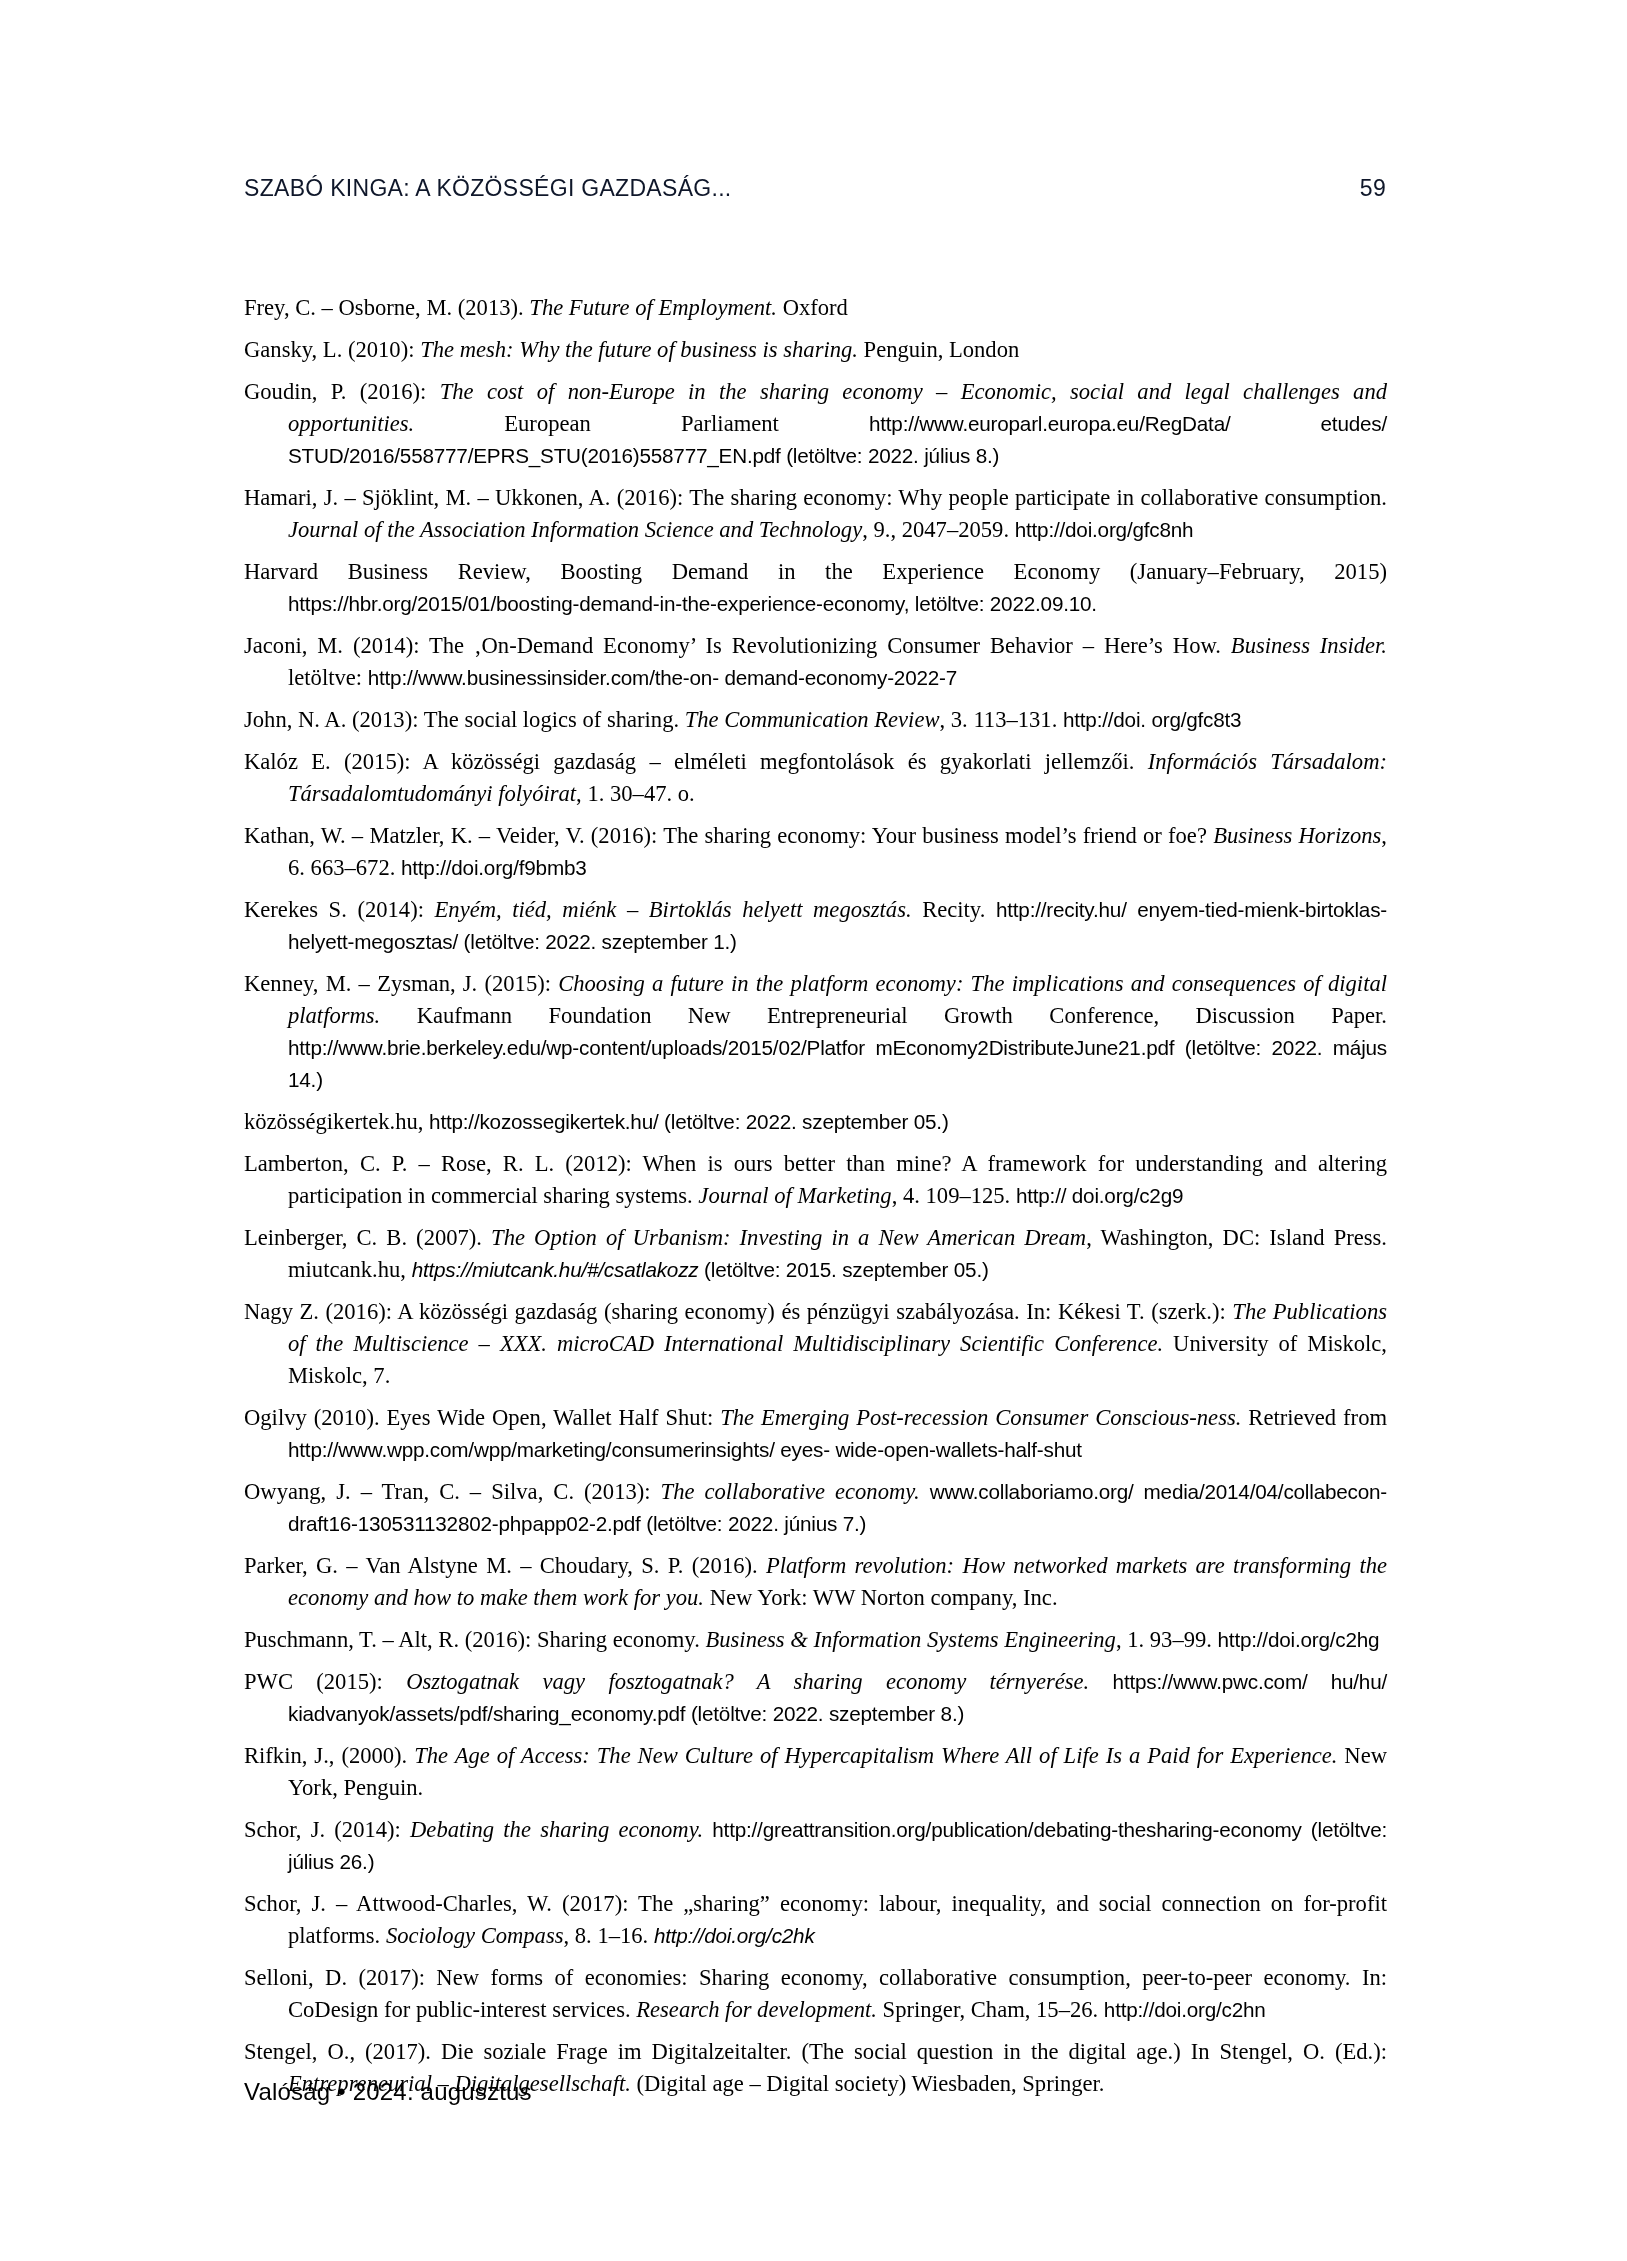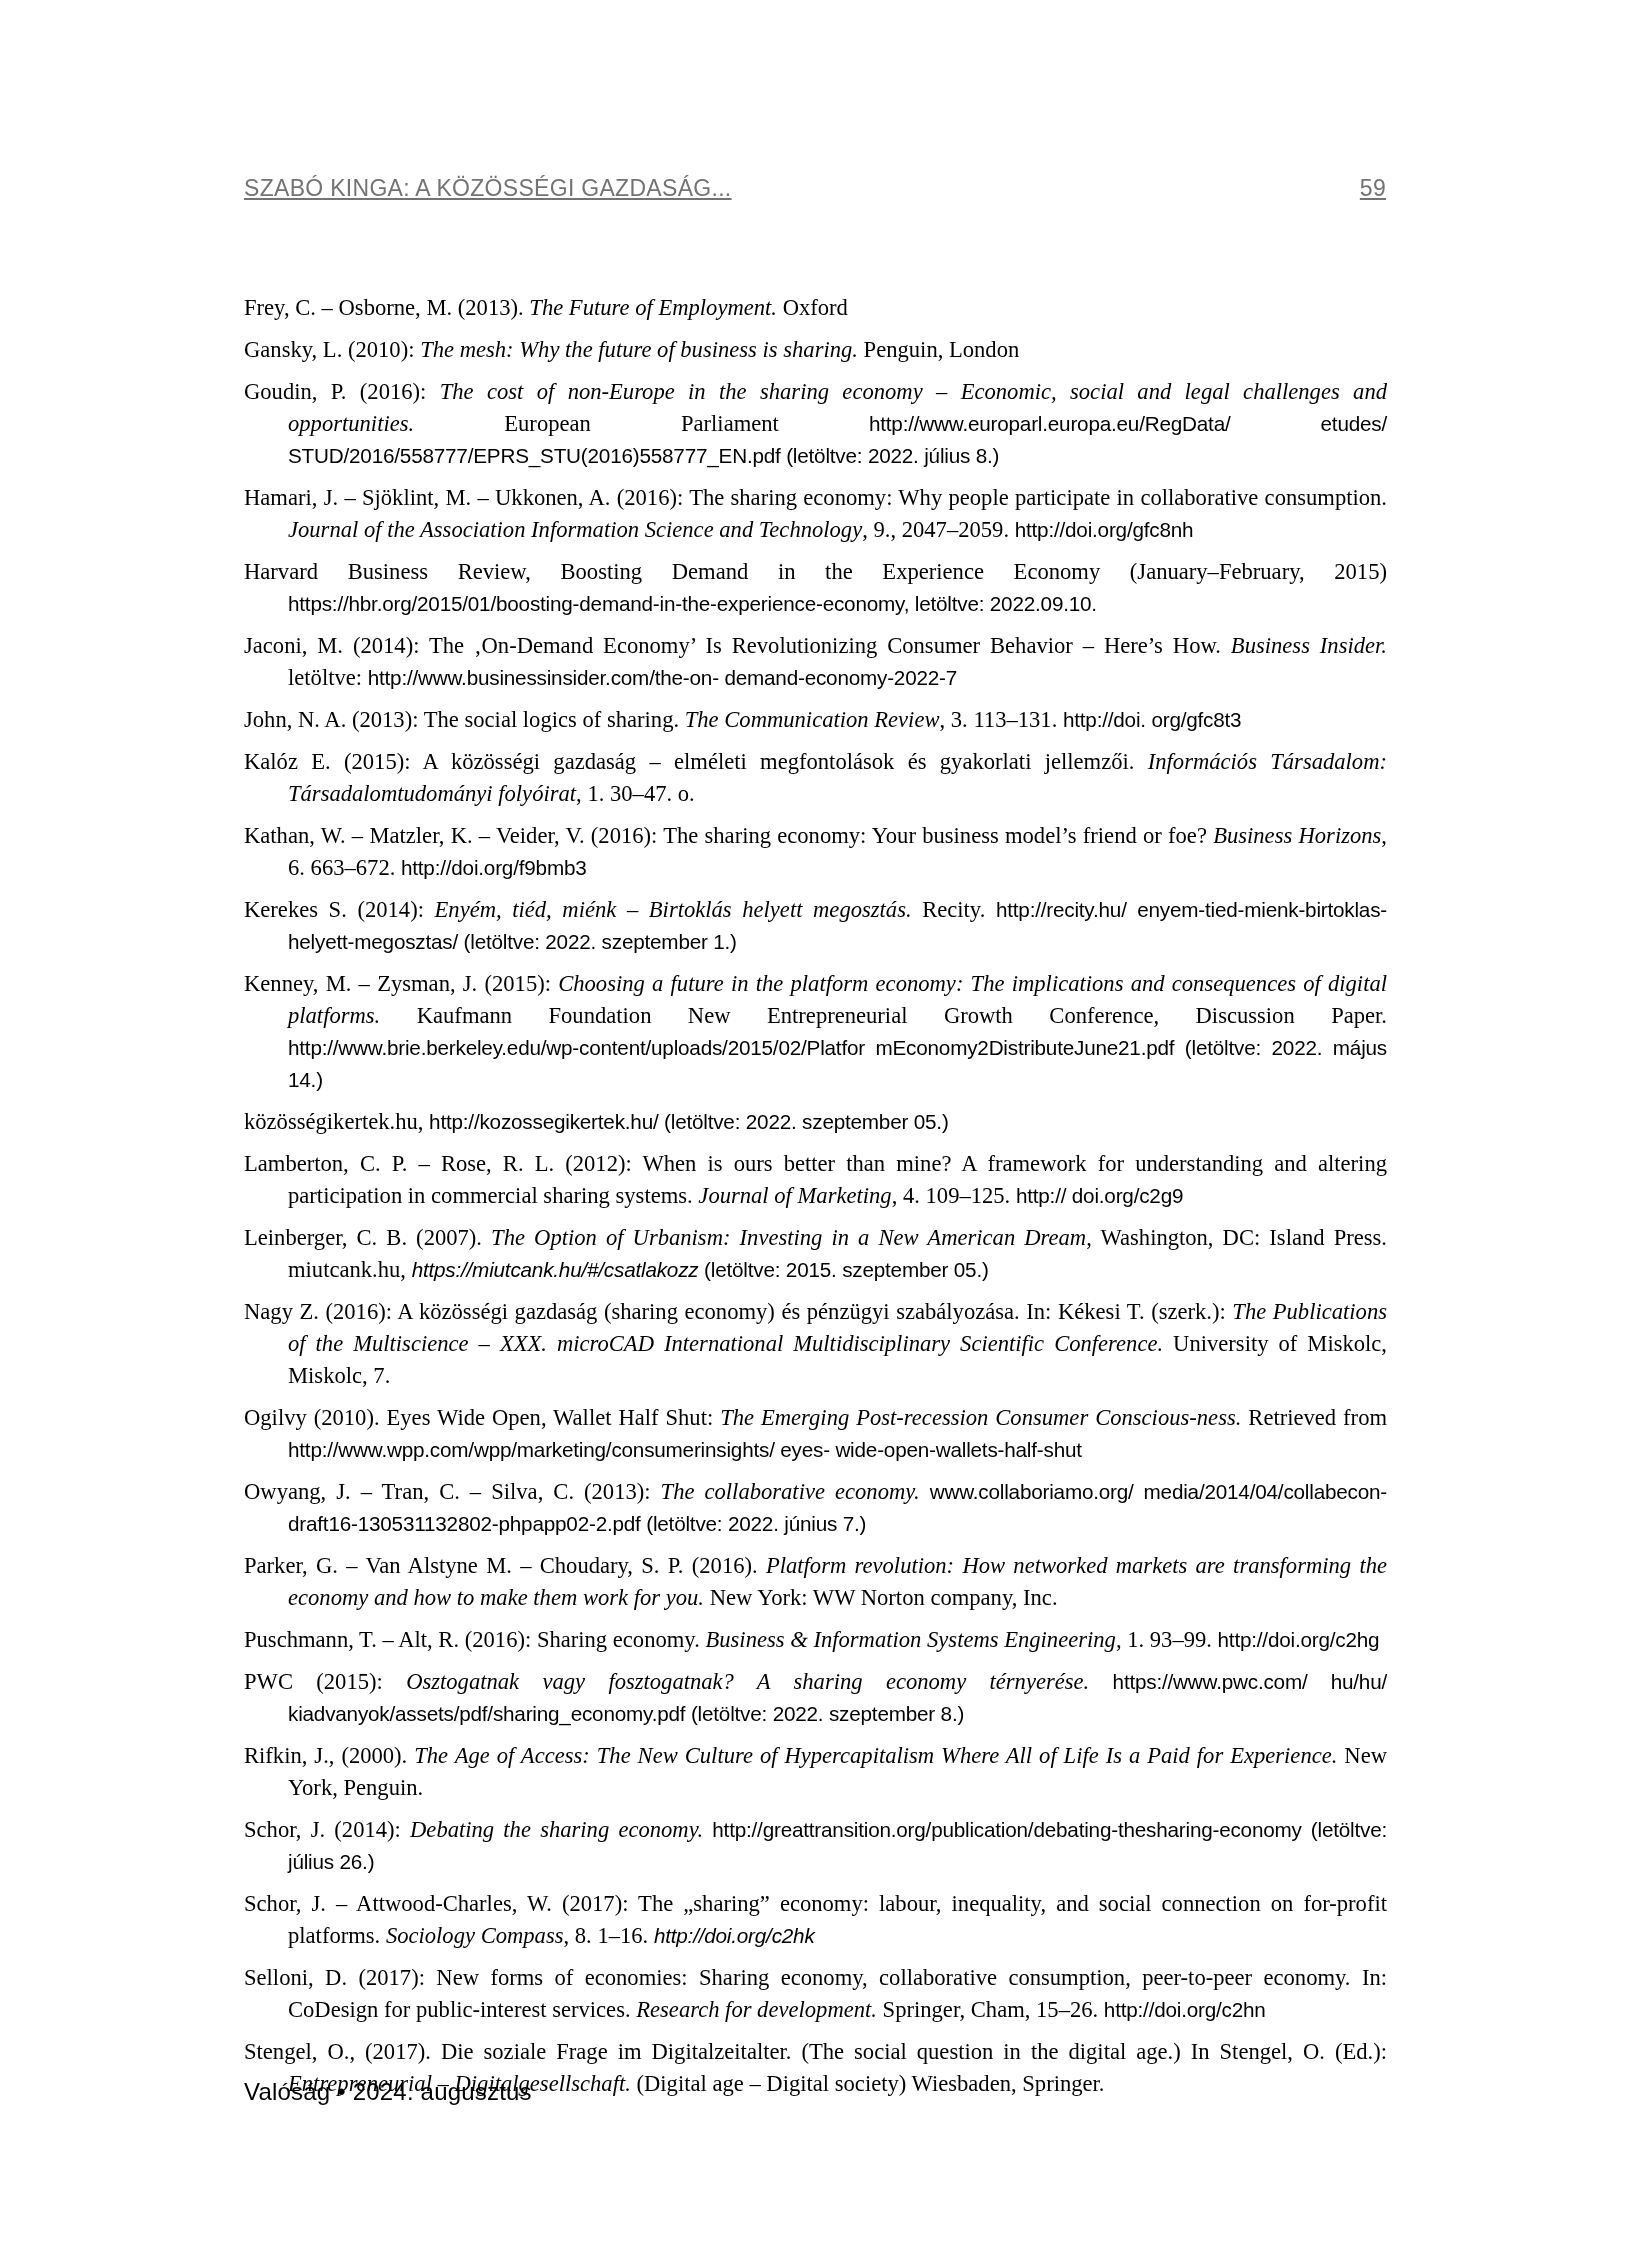--- a/index.html
+++ b/index.html
@@ -25,22 +25,21 @@
     position: absolute;
     left: 244px;
     top: 175px;
     width: 1142px;
     display: flex;
     justify-content: space-between;
     align-items: baseline;
     font-family: "Liberation Sans", sans-serif;
     font-size: 23px;
     letter-spacing: 0.3px;
-    color: #737373;
-    text-decoration: underline;
+    color: #0f172a;
   }
   .header .running-title {
     white-space: nowrap;
   }
   .header .page-number {
     font-size: 23px;
   }
   .refs {
     position: absolute;
     left: 244px;

